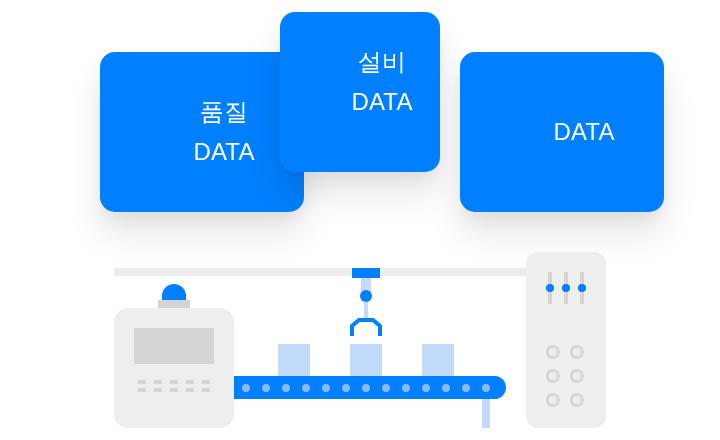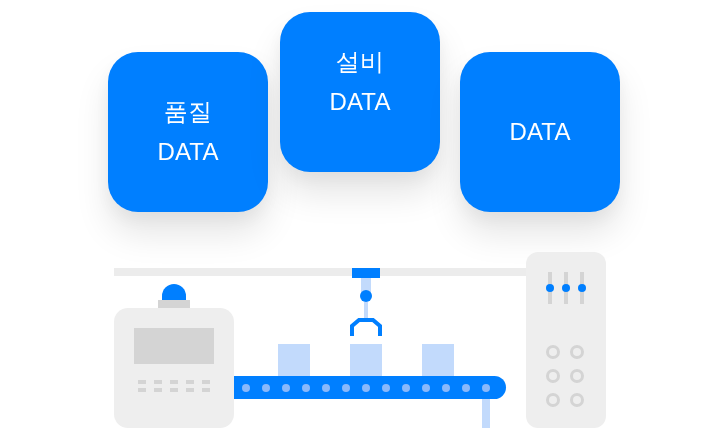--- a/index.html
+++ b/index.html
@@ -2,28 +2,29 @@
 <html><head>
 <meta charset="utf-8">
 <style>
   html, body { margin: 0; padding: 0; }
   body {
     width: 720px; height: 440px; position: relative; overflow: hidden;
     background: #ffffff;
     font-family: "Liberation Sans", "DejaVu Sans", sans-serif;
   }
   .data-box {
-    position: absolute; width: 160px; height: 160px; border-radius: 30px;
+    position: absolute; width: 160px; height: 160px; border-radius: 15px;
     background: #007fff; color: #ffffff;
     display: flex; flex-direction: column; align-items: center; justify-content: center;
     box-shadow: 0 22px 34px rgba(0,0,0,0.10), 0 8px 16px rgba(0,0,0,0.04);
     text-align: center;
+    padding-left: 44px;
   }
   .data-box .line { font-size: 24px; line-height: 40px; letter-spacing: 0.2px; }
-  #box-quality { left: 108px; top: 52px; }
+  #box-quality { left: 100px; top: 52px; }
   #box-equipment { left: 280px; top: 12px; padding-bottom: 20px; box-sizing: border-box; }
   #box-production { left: 460px; top: 52px; }
 
   .abs { position: absolute; }
   .rail { left: 114px; top: 268px; width: 430px; height: 8px; background: #ececec; }
   .lamp { left: 162px; top: 284px; width: 24px; height: 16px; background: #007fff; border-radius: 12px 12px 0 0; }
   .lamp-base { left: 158px; top: 300px; width: 32px; height: 8px; background: #d4d4d4; }
   .machine { left: 114px; top: 308px; width: 120px; height: 120px; background: #eeeeee; border-radius: 14px; }
   .screen { left: 134px; top: 328px; width: 80px; height: 36px; background: #d4d4d4; }
   .key { width: 8px; height: 4px; background: #d4d4d4; }

